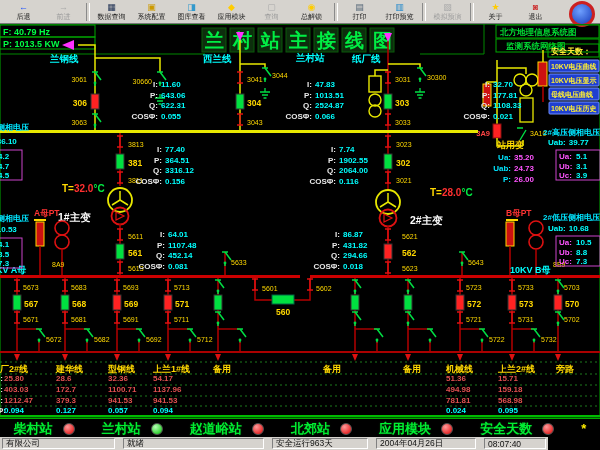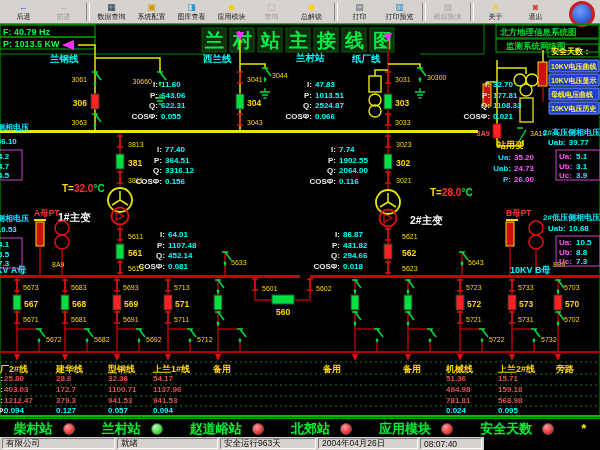--- a/index.html
+++ b/index.html
@@ -34,22 +34,22 @@
   
   #stationbar{position:absolute;left:0;top:418px;width:600px;height:19px;background:#000;
               display:flex;align-items:center;justify-content:space-around;border-top:1px solid #00aa00;}
   .st-item{display:flex;align-items:center;gap:10px;cursor:pointer;}
   .st-name{color:#00ee33;font-size:13px;font-weight:bold;text-shadow:0 0 2px #004400;}
   .led{width:10px;height:10px;border-radius:50%;border:1px solid #555;}
   .led.red{background:radial-gradient(circle at 35% 30%,#ff9a9a,#e00000);}
   .led.green{background:radial-gradient(circle at 35% 30%,#b6ffb6,#00c000);}
   #star{color:#ffee00;font-size:13px;font-weight:bold;}
   
-  #statusbar{position:absolute;left:0;top:437px;width:484px;height:13px;background:#d6d3ce;
-             display:flex;align-items:stretch;gap:2px;padding:1px 2px;box-sizing:border-box;}
+  #statusbar{position:absolute;left:0;top:437px;width:548px;height:13px;background:#d6d3ce;
+             display:flex;align-items:stretch;gap:8px;padding:1px 2px;box-sizing:border-box;}
   .sp{border:1px solid;border-color:#808080 #ffffff #ffffff #808080;font-size:8.5px;color:#111;
       display:flex;align-items:center;padding:0 3px;white-space:nowrap;overflow:hidden;}
   .sp.num{font-weight:normal;}
 </style>
 </head>
 <body>
 
 <div id="app">
 
   <div id="toolbar">

